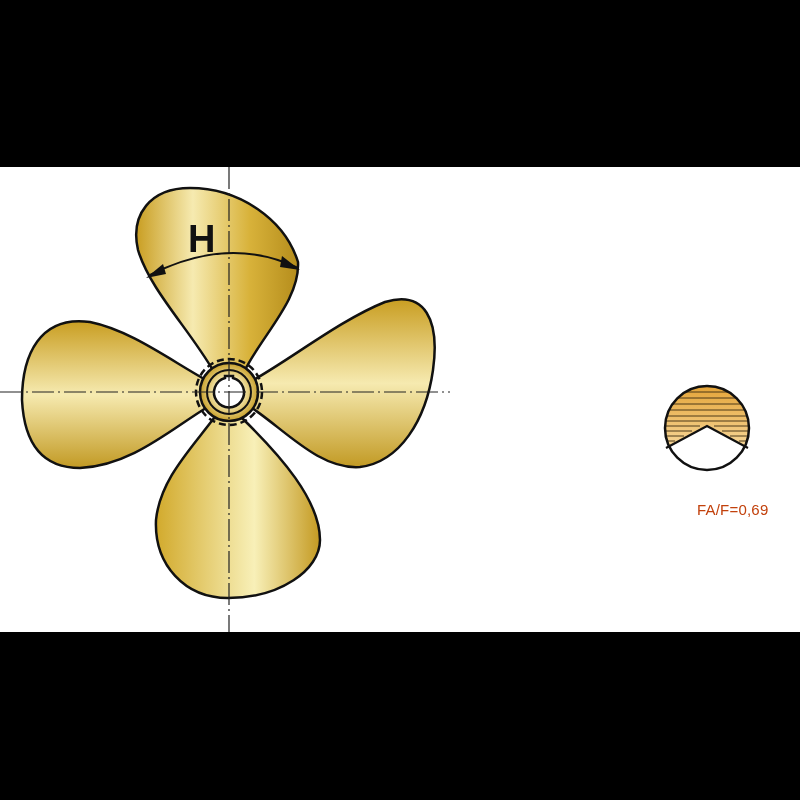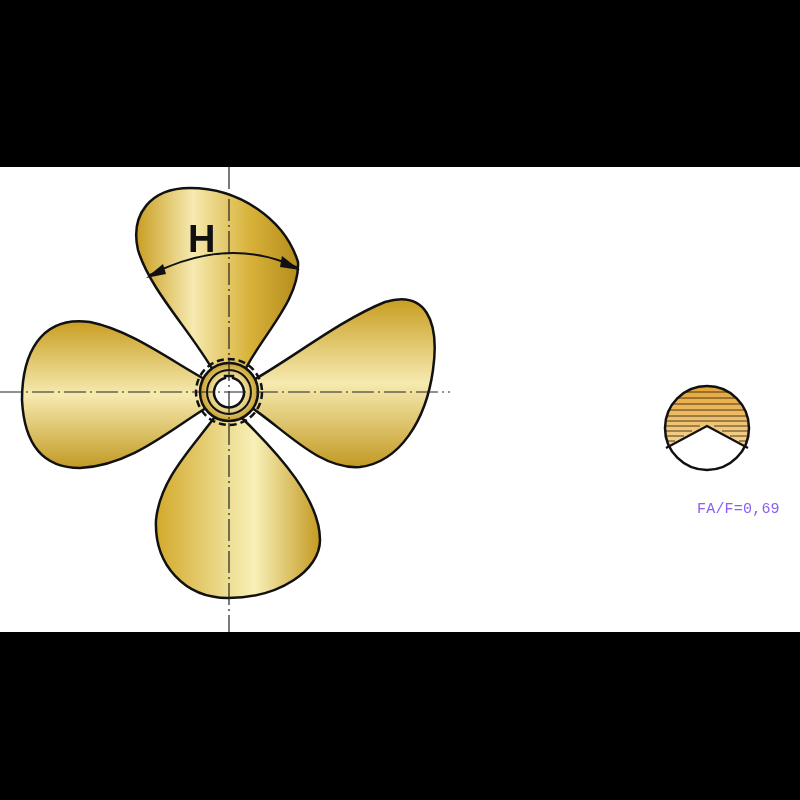--- a/index.html
+++ b/index.html
@@ -1,19 +1,19 @@
 <!DOCTYPE html>
 <html><head>
   <meta charset="utf-8">
   <style>
     html, body { margin:0; padding:0; background:#000; }
     body { width:800px; height:800px; position:relative; overflow:hidden; font-family:"Liberation Sans", sans-serif; }
     .band { position:absolute; left:0; top:167px; width:800px; height:465px; background:#fff; }
     svg { position:absolute; left:0; top:0; }
-    .fa-label { position:absolute; left:697px; top:501px; font-size:15px; color:#8b5cf6; letter-spacing:0.2px; font-family:Liberation Mono, monospace; }
+    .fa-label { position:absolute; left:697px; top:501px; font-size:15px; color:#c2410c; letter-spacing:0.2px; font-family:Liberation Sans, sans-serif; }
     .h-label { position:absolute; left:188px; top:218px; font-size:38px; font-weight:bold; color:#111; font-family:"Liberation Sans", sans-serif; }
   </style>
 </head>
 <body>
 
 <div class="band"></div>
 
 <svg width="800" height="800" viewBox="0 0 800 800">
   <defs>
     <linearGradient id="gV" x1="0" y1="0" x2="1" y2="0">

